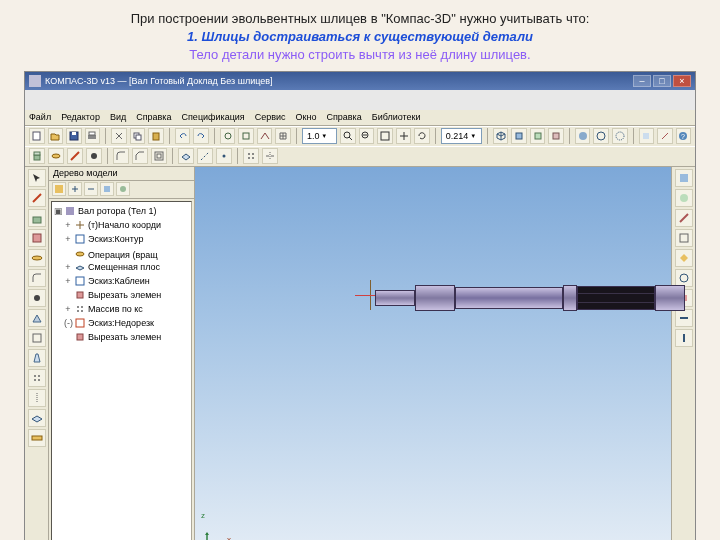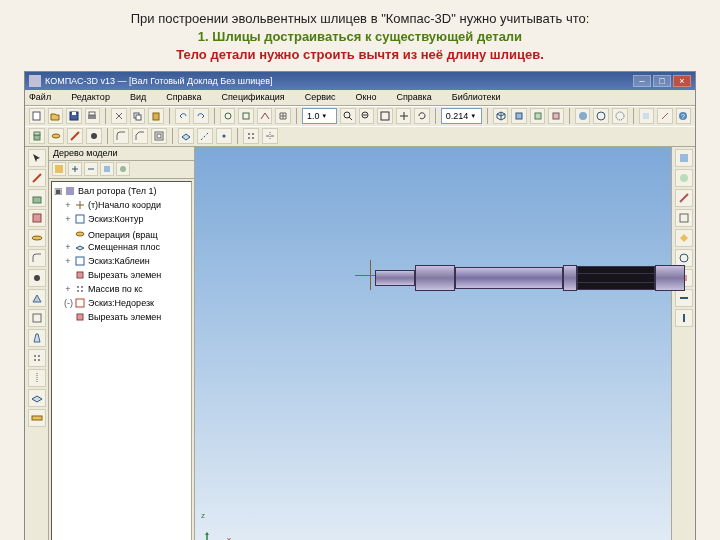--- a/index.html
+++ b/index.html
@@ -1,30 +1,30 @@
 <!DOCTYPE html>
 <html><head>
 <meta charset="utf-8">
 <style>
   * { box-sizing: border-box; margin: 0; padding: 0; }
   body { font-family: Arial, sans-serif; background: #f5f0e8; width: 720px; height: 540px; overflow: hidden; }
   .slide-header { padding: 10px 20px 6px; text-align: center; font-size: 13px; line-height: 1.4; }
   .slide-header .line1 { color: #222; }
-  .slide-header .line2 { color: #4d7c0f; font-weight: bold; }
-  .slide-header .line3 { color: #b91c1c; font-weight: bold; }
+  .slide-header .line2 { color: #1d4ed8; font-weight: bold; font-style: italic; }
+  .slide-header .line3 { color: #8b5cf6; }
 
   .app-window { margin: 0 24px 8px; border: 1px solid #888; background: #e8e8e8; height: 493px; display: flex; flex-direction: column; font-size: 9px; }
   .titlebar { height: 18px; background: linear-gradient(#3a5a95,#5a7ab5); color: #fff; display: flex; align-items: center; padding: 0 4px; }
   .titlebar .app-icon { width: 12px; height: 12px; background: #c0c0d8; margin-right: 4px; display:inline-block; }
   .titlebar .title { flex: 1; font-size: 9px; }
   .titlebar .winbtns { display: flex; gap: 2px; }
   .titlebar .winbtns span { width: 18px; height: 12px; background: rgba(255,255,255,0.2); border:1px solid rgba(255,255,255,0.3); display:flex; align-items:center; justify-content:center; }
   .winbtns .close-btn { background: #c05040 !important; }
 
-  .menubar { height: 16px; background: #ece9d8; border-bottom:1px solid #aca899; display: flex; align-items: center; padding: 0 4px; gap: 20px; }
+  .menubar { height: 16px; background: #ece9d8; border-bottom:1px solid #aca899; display: flex; align-items: center; padding: 0 4px; gap: 10px; margin-top: 20px; }
   .menubar span { font-size: 9px; color: #000; }
 
   .toolbars { background: #ece9d8; border-bottom:1px solid #aca899; }
   .toolbar-row { height: 20px; display: flex; align-items: center; padding: 0 4px; gap: 3px; border-top: 1px solid #fff; }
   .tb-btn { width: 16px; height: 16px; border: 1px solid #d0cdb8; background: #f4f2e6; display:inline-flex; align-items:center; justify-content:center; }
   .tb-btn svg { display:block; }
   .tb-sep { width:1px; height:16px; background:#aca899; margin: 0 2px;}
   .tb-field { height:16px; border:1px solid #7f9db9; background:#fff; font-size:9px; padding:0 4px; display:flex; align-items:center; }
   .tb-drop::after { content:"▾"; margin-left:3px; font-size:7px; }
 

